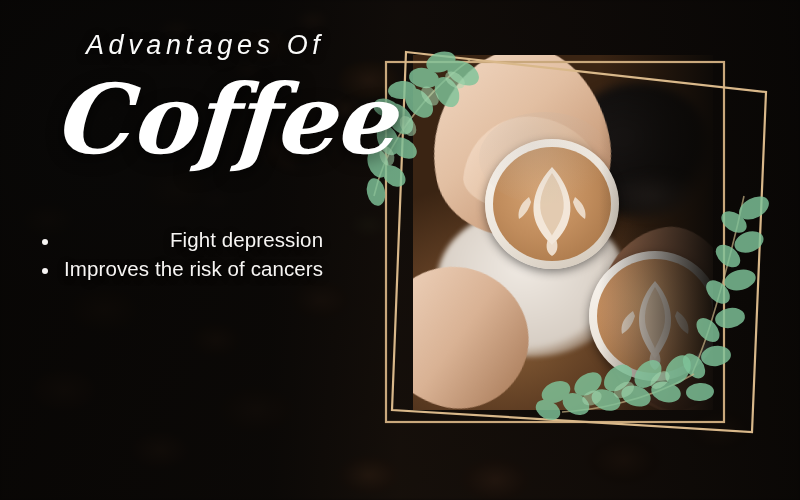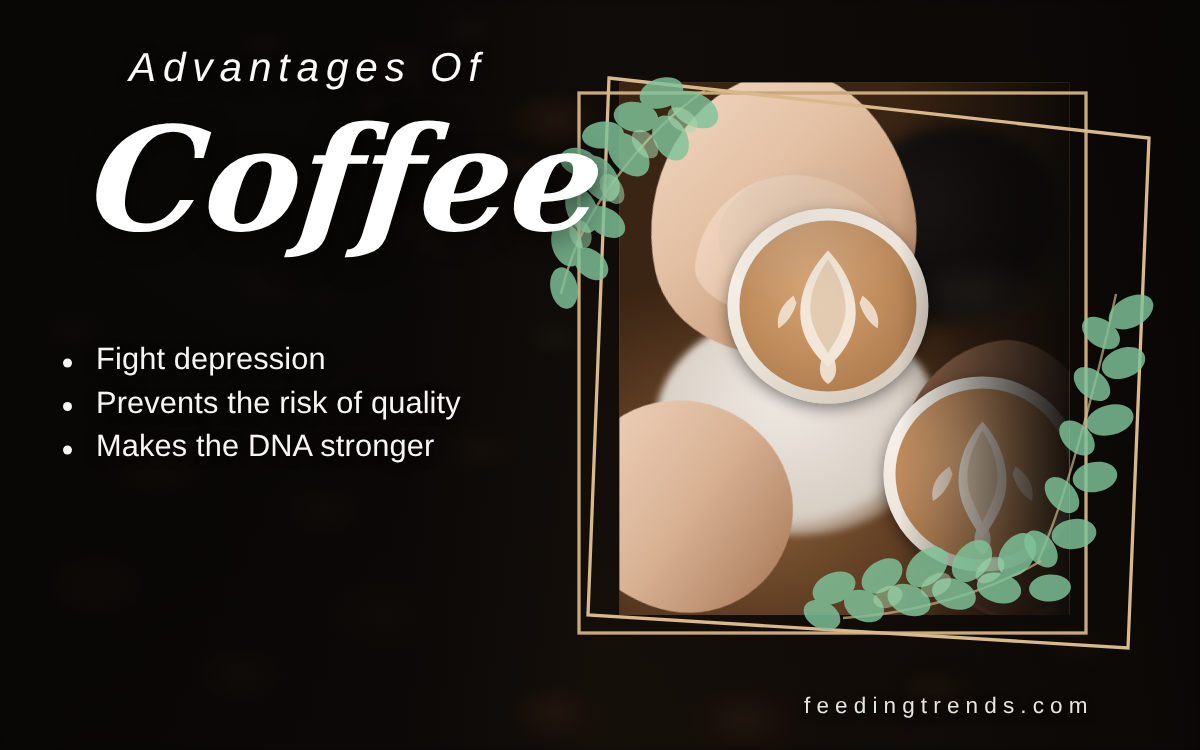--- a/index.html
+++ b/index.html
@@ -183,20 +183,21 @@
     font-size:96px; font-style:italic; font-weight:700;
     letter-spacing:-1px; color:#ffffff;
     text-shadow:0 4px 16px rgba(0,0,0,.7);
     line-height:1;
     transform:skewX(-6deg);
     white-space:nowrap;
   }
   .bullets{
     position:absolute; left:36px; top:228px;
     list-style:none;
+    text-align:right;
   }
   .bullets li{
     position:relative;
     padding-left:28px;
     margin-bottom:5px;
     font-size:20.5px; font-weight:400; color:#f7f5f3;
     letter-spacing:.1px;
     text-shadow:0 2px 7px rgba(0,0,0,.8);
     white-space:nowrap;
   }
@@ -344,20 +345,18 @@
       </g>
     </g>
   </svg>
 
   <div class="txt">
     <div class="kicker">Advantages Of</div>
     <div class="script">Coffee</div>
 
     <ul class="bullets">
       <li>Fight depression</li>
-      <li>Prevents the risk of quality</li>
-      <li>Makes the DNA stronger</li>
+      <li>Improves the risk of cancers</li>
     </ul>
 
   </div>
 
-  <div class="brand">feedingtrends.com</div>
 </div>
 
 </body></html>

